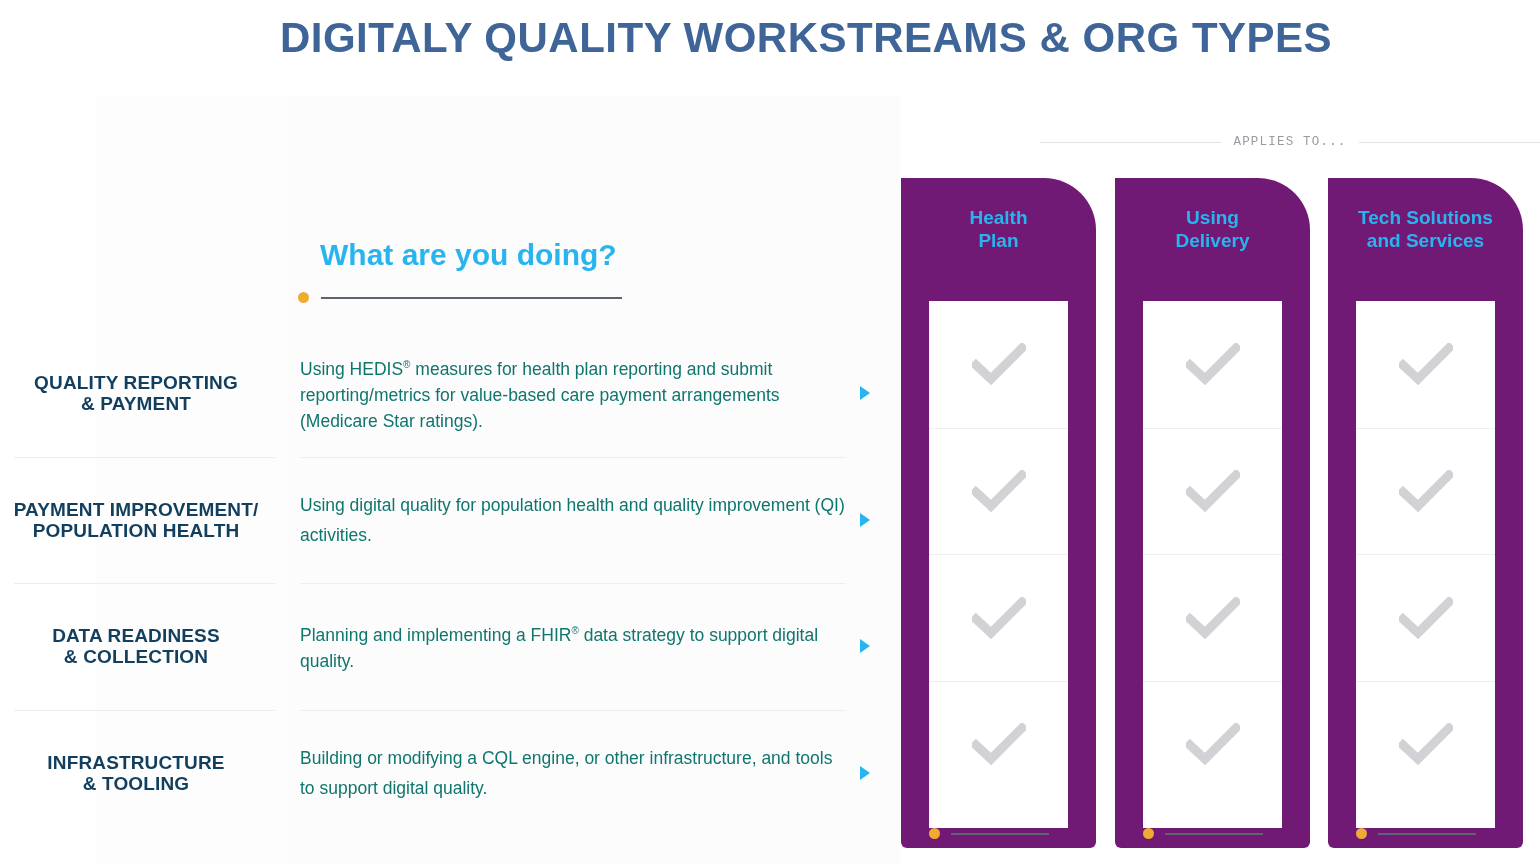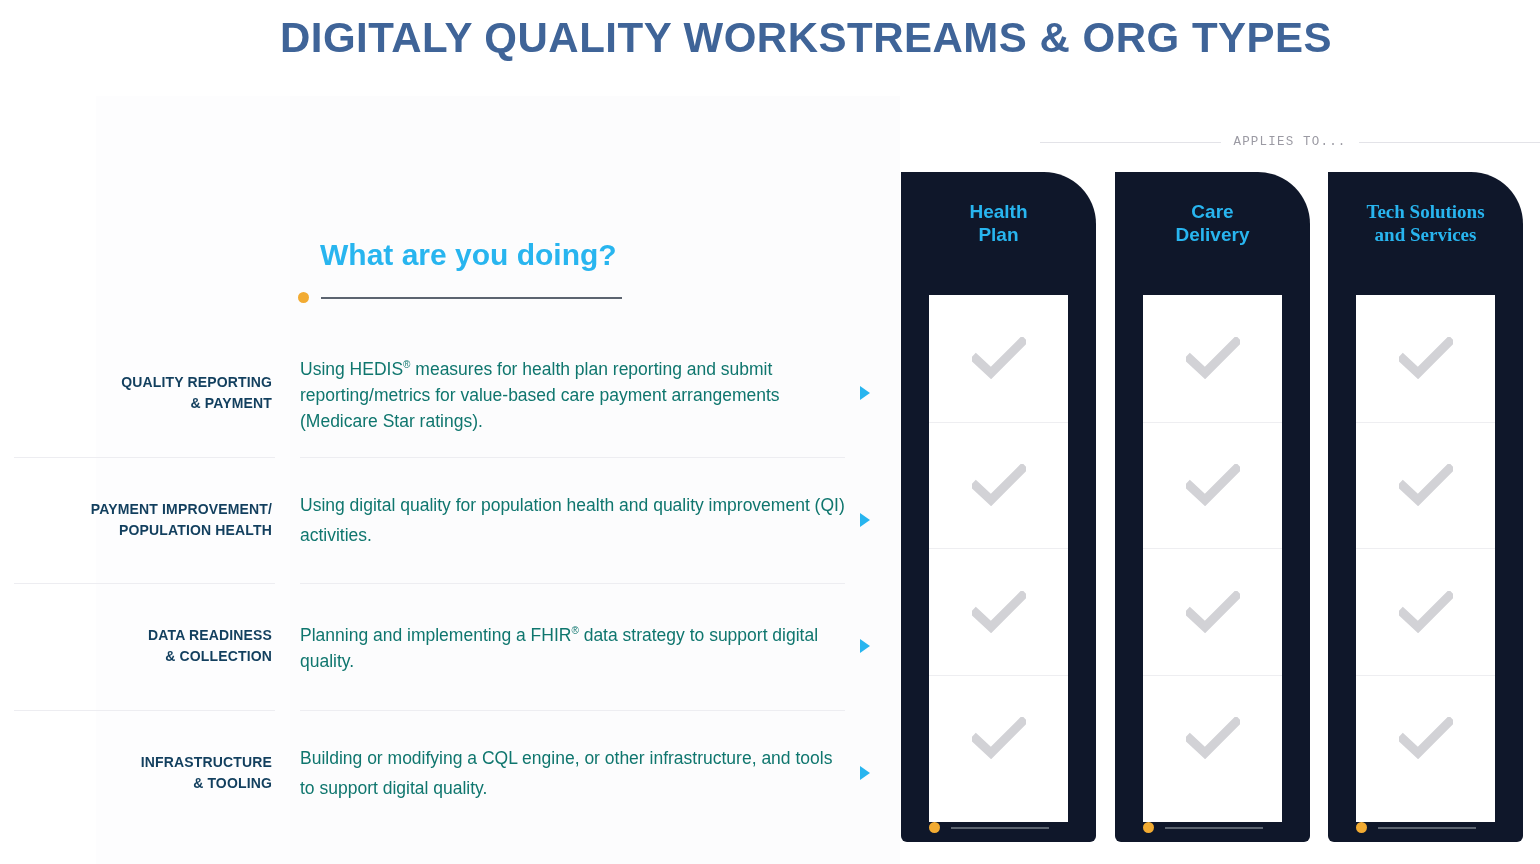--- a/index.html
+++ b/index.html
@@ -72,29 +72,29 @@
     letter-spacing: 1.2px;
     color: #9b9aa3;
     white-space: nowrap;
     font-weight: 400;
     font-family: Liberation Mono, monospace;
   }
 
   
   .card {
     position: absolute;
-    top: 172px;
+    top: 178px;
     width: 195px;
     height: 670px;
-    background: #0f172a;
+    background: #701a75;
     border-radius: 0 52px 6px 6px;
   }
   #card-0 { left: 901px; }
   #card-1 { left: 1115px; }
-  #card-2 { left: 1328px; font-family: Liberation Serif, serif; }
+  #card-2 { left: 1328px; }
 
   .card-head {
     position: absolute;
     left: 0;
     top: 0;
     width: 195px;
     height: 123px;
     display: flex;
     flex-direction: column;
     align-items: center;
@@ -202,22 +202,22 @@
     top: 0;
     width: 545px;
     height: 1px;
     background: #ededf1;
   }
 
   .row-label {
     position: absolute;
     left: 0;
     width: 272px;
-    text-align: right;
-    font-size: 14px;
+    text-align: center;
+    font-size: 19px;
     line-height: 21px;
     font-weight: 700;
     color: #123f5e;
     letter-spacing: 0.15px;
     white-space: pre-line;
   }
   .row-desc {
     position: absolute;
     left: 300px;
     width: 545px;
@@ -281,21 +281,21 @@
       <div class="check-cell">
         <svg class="check-icon" width="54" height="42" viewBox="0 0 54 42">
             <path d="M4 22 L19 36 L50 5" fill="none" stroke="#d2d2d6" stroke-width="9" stroke-linecap="square" stroke-linejoin="miter"></path>
           </svg>
       </div>
     </div>
   </div>
 
   <div class="card" id="card-1">
     <div class="card-head">
-      <div class="card-title">Care
+      <div class="card-title">Using
 Delivery</div>
     </div>
     <div class="card-underline">
       <div class="dot"></div>
       <div class="dot-rule"></div>
     </div>
     <div class="card-body">
       <div class="check-cell">
         <svg class="check-icon" width="54" height="42" viewBox="0 0 54 42">
             <path d="M4 22 L19 36 L50 5" fill="none" stroke="#d2d2d6" stroke-width="9" stroke-linecap="square" stroke-linejoin="miter"></path>

